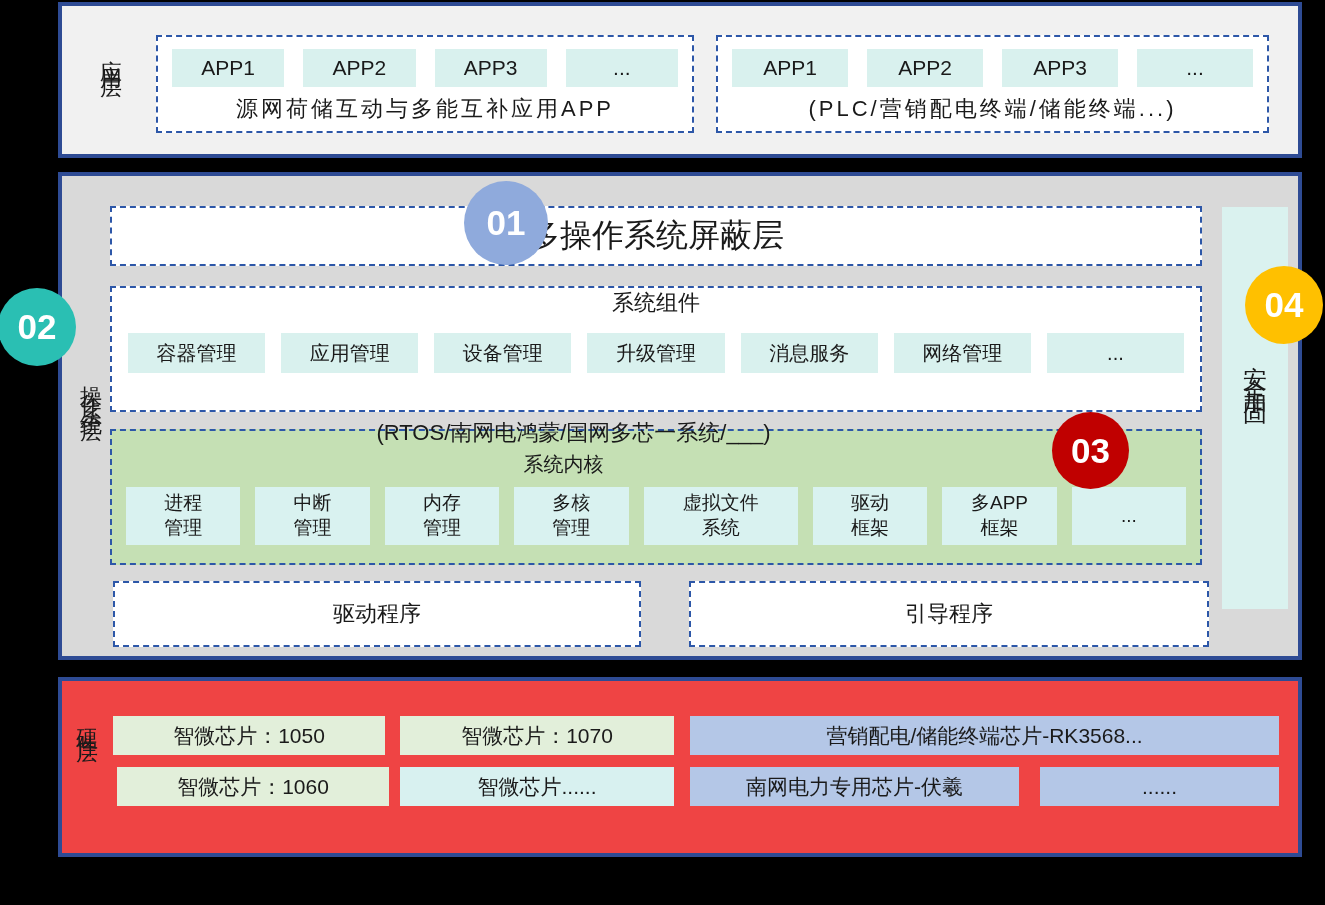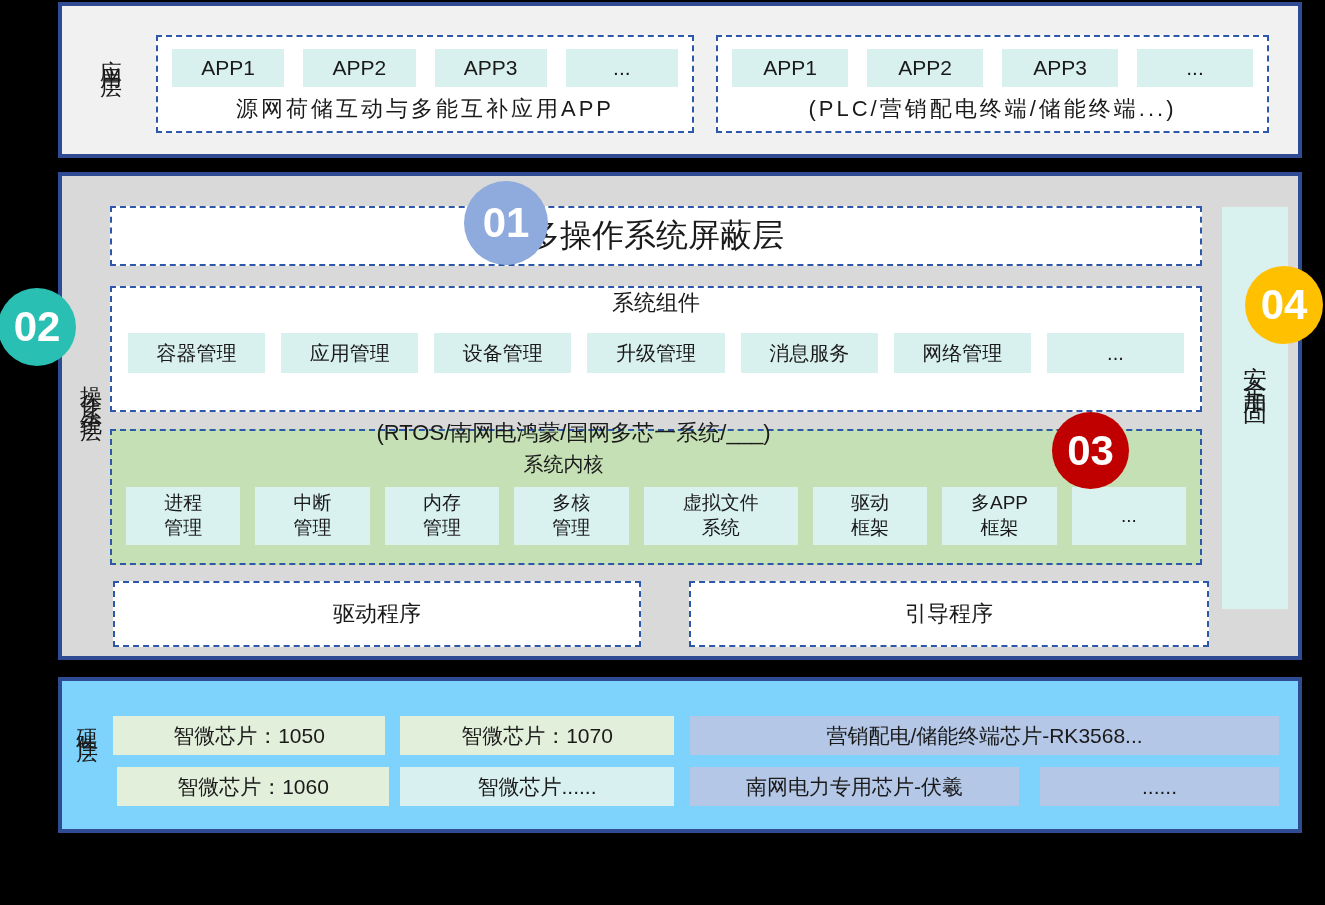--- a/index.html
+++ b/index.html
@@ -71,39 +71,39 @@
   .security-bar {
     position:absolute; left:1160px; top:31px; width:66px; height:402px;
     background:#daf2ef; display:flex; justify-content:center;
   }
   .security-label {
     position:static; writing-mode:vertical-lr; text-orientation:upright;
     font-size:24px; letter-spacing:12px; margin-top:140px;
   }
 
   
-  .hw-layer { left:58px; top:677px; width:1244px; height:156px; background:#7dd3fc; }
+  .hw-layer { left:58px; top:677px; width:1244px; height:180px; background:#ef4444; }
   .hw-label { left:10px; top:30px; letter-spacing:7px; }
   .hw-chip { height:39px; font-size:21px; }
   .hw-green { background:#e2efda; }
   .hw-cyan  { background:#d8f1f0; }
   .hw-blue  { background:#b4c7e7; }
   .hw-b1 { left:51px;  top:35px; width:272px; }
   .hw-b2 { left:338px; top:35px; width:274px; }
   .hw-b3 { left:628px; top:35px; width:589px; }
   .hw-b4 { left:55px;  top:86px; width:272px; }
   .hw-b5 { left:338px; top:86px; width:274px; }
   .hw-b6 { left:628px; top:86px; width:329px; }
   .hw-b7 { left:978px; top:86px; width:239px; }
 
   
   .badge {
     position:absolute; border-radius:50%; color:#fff; font-weight:bold;
     display:flex; align-items:center; justify-content:center;
-    font-size:42px; z-index:10;
+    font-size:35px; z-index:10;
   }
   .badge-01 { left:464px;  top:181px; width:84px; height:84px; background:#8faadc; }
   .badge-02 { left:-2px;   top:288px; width:78px; height:78px; background:#2abfb3; }
   .badge-03 { left:1052px; top:412px; width:77px; height:77px; background:#c00000; }
   .badge-04 { left:1245px; top:266px; width:78px; height:78px; background:#ffc000; }
   .badge-05 { left:644px;  top:823px; width:80px; height:80px; background:#18a8e8; }
 </style>
 </head>
 <body>
 

